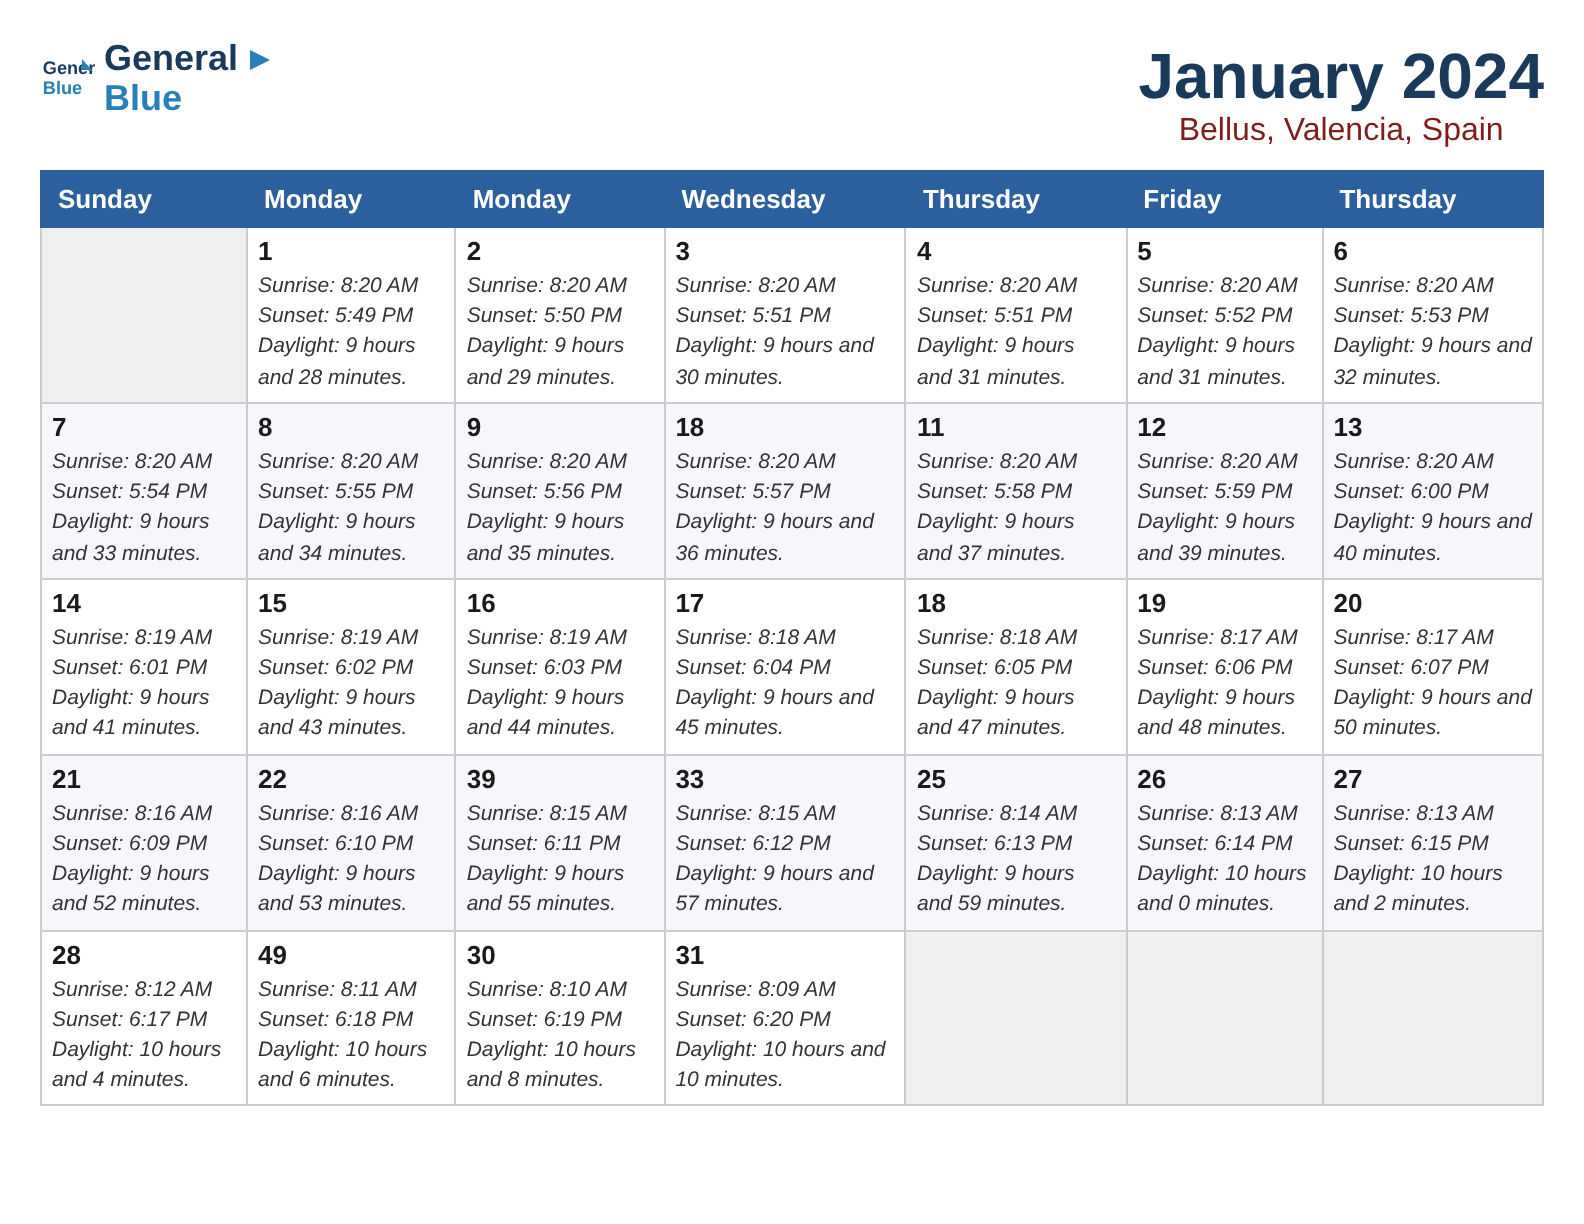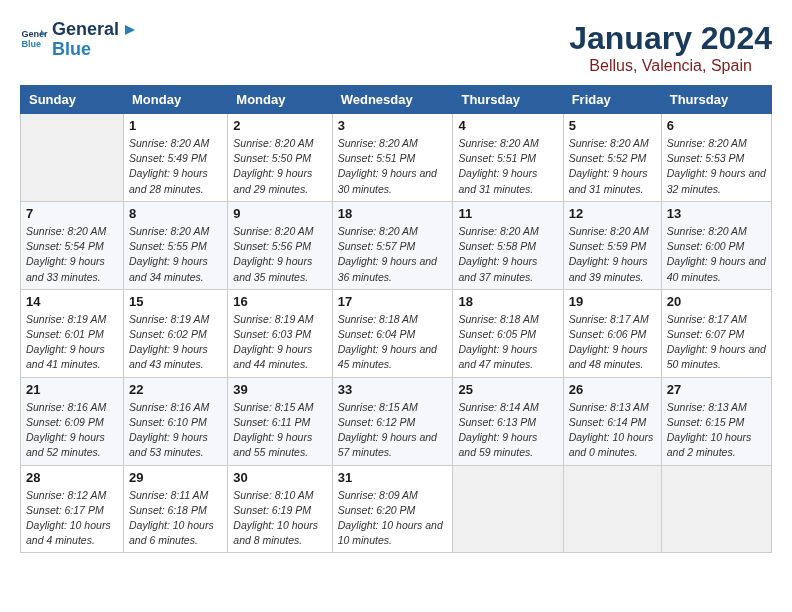--- a/index.html
+++ b/index.html
@@ -235,21 +235,21 @@
           <span class="day-num">27</span>
           <div class="day-info">Sunrise: 8:13 AM<br>Sunset: 6:15 PM<br>Daylight: 10 hours and 2 minutes.</div>
         </td>
       </tr>
       <tr>
         <td>
           <span class="day-num">28</span>
           <div class="day-info">Sunrise: 8:12 AM<br>Sunset: 6:17 PM<br>Daylight: 10 hours and 4 minutes.</div>
         </td>
         <td>
-          <span class="day-num">29</span>
+          <span class="day-num">49</span>
           <div class="day-info">Sunrise: 8:11 AM<br>Sunset: 6:18 PM<br>Daylight: 10 hours and 6 minutes.</div>
         </td>
         <td>
           <span class="day-num">30</span>
           <div class="day-info">Sunrise: 8:10 AM<br>Sunset: 6:19 PM<br>Daylight: 10 hours and 8 minutes.</div>
         </td>
         <td>
           <span class="day-num">31</span>
           <div class="day-info">Sunrise: 8:09 AM<br>Sunset: 6:20 PM<br>Daylight: 10 hours and 10 minutes.</div>
         </td>

